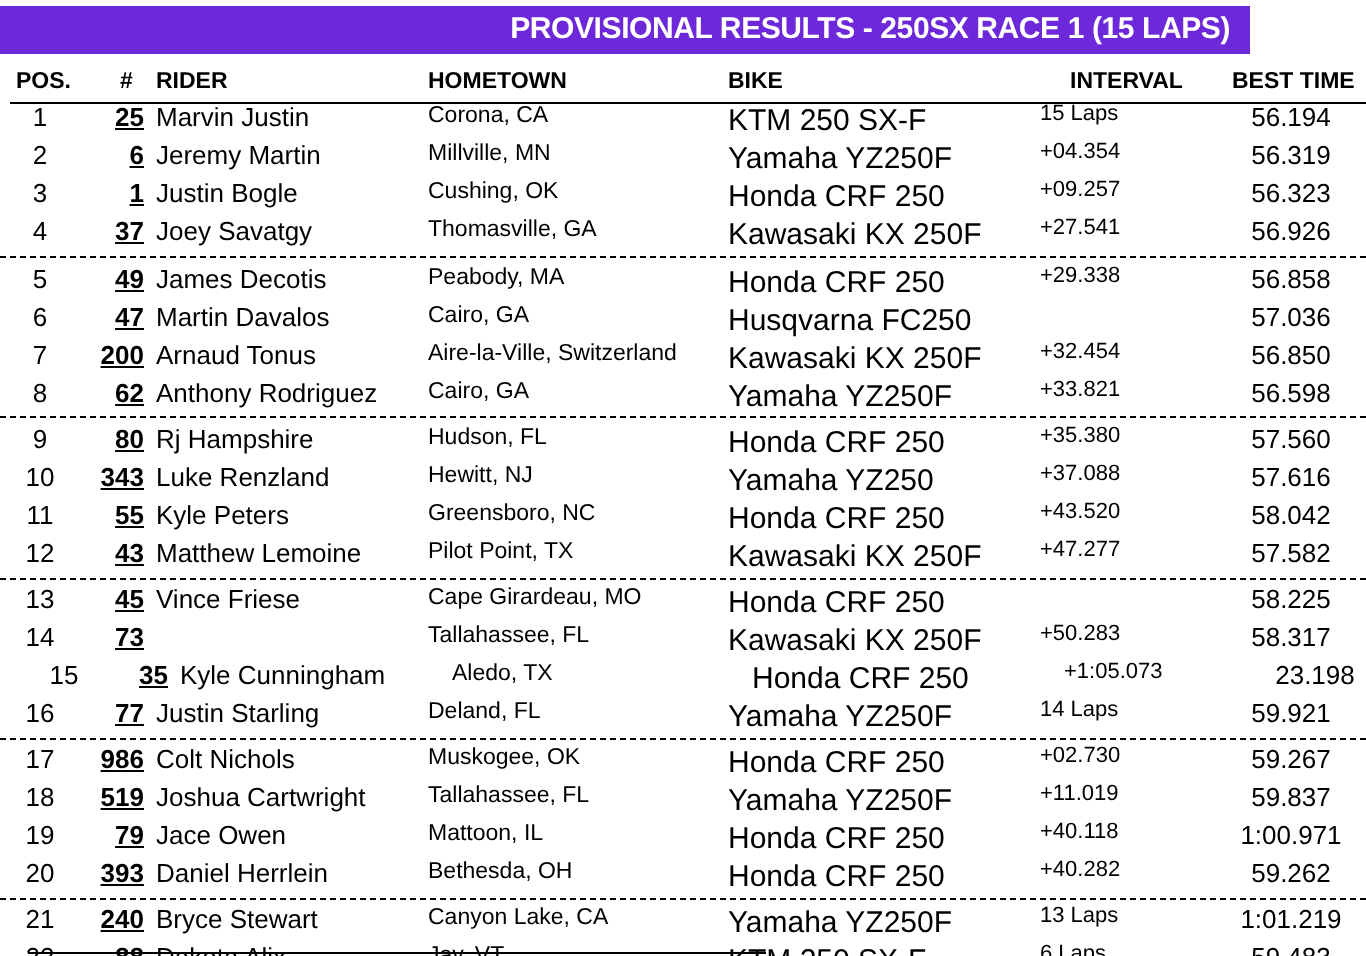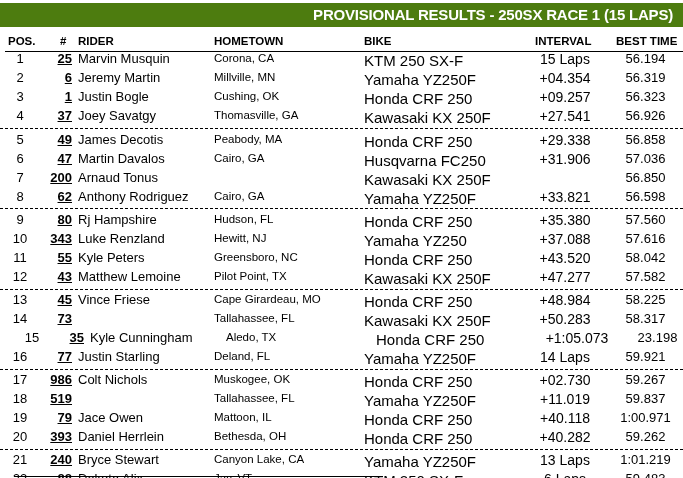--- a/index.html
+++ b/index.html
@@ -1,30 +1,30 @@
 <!DOCTYPE html>
 <html><head>
 <meta charset="utf-8">
 <style>
   html, body { margin: 0; padding: 0; background: #ffffff; }
   body { width: 683px; height: 478px; position: relative; overflow: hidden;
          font-family: "Liberation Sans", sans-serif; color: #000; }
-  .title-bar { position: absolute; left: 0; top: 3px; width: 683px; height: 24px; background: #4d7c0f; }
+  .title-bar { position: absolute; left: 0; top: 3px; width: 625px; height: 24px; background: #6d28d9; }
   .title-bar span { position: absolute; right: 10px; top: 3px; color: #fff; font-weight: bold;
                     font-size: 15px; letter-spacing: -0.2px; white-space: nowrap; }
   .hdr { position: absolute; top: 35px; height: 14px; font-size: 11.5px; font-weight: bold; white-space: nowrap; }
   .hdr-line { position: absolute; left: 5px; width: 678px; top: 51px; height: 0; border-top: 1.5px solid #000; }
   .row { position: absolute; left: 0; width: 683px; height: 19px; }
   .cell { position: absolute; top: 2px; white-space: nowrap; }
   .pos { left: 8px; width: 24px; text-align: center; font-size: 13px; }
   .num { left: 40px; width: 32px; text-align: right; font-size: 13px; font-weight: bold; text-decoration: underline; }
   .rider { left: 78px; font-size: 13px; }
   .home { left: 214px; font-size: 11.5px; top: 3px; }
   .bike { left: 364px; font-size: 15px; top: 3px; }
-  .interval { left: 520px; width: 90px; text-align: center; font-size: 14px; }
+  .interval { left: 520px; width: 90px; font-size: 11px; }
   .best { left: 608px; width: 75px; text-align: center; font-size: 13px; }
   .dash { position: absolute; left: 0; width: 683px; height: 0; border-top: 1.5px dashed #000; }
   .bottom-line { position: absolute; left: 14px; top: 476px; width: 369px; height: 0; border-top: 1.5px solid #000; }
 </style>
 </head>
 <body>
 
 <div class="title-bar">
   <span>PROVISIONAL RESULTS - 250SX RACE 1 (15 LAPS)</span>
 </div>
@@ -35,21 +35,21 @@
 <div class="hdr" style="left:214px">HOMETOWN</div>
 <div class="hdr" style="left:364px">BIKE</div>
 <div class="hdr" style="left:535px">INTERVAL</div>
 <div class="hdr" style="left:616px">BEST TIME</div>
 <div class="hdr-line"></div>
 
 <div id="rows">
     <div class="row" style="top: 49px;">
       <span class="cell pos">1</span>
       <span class="cell num">25</span>
-      <span class="cell rider">Marvin Musquin</span>
+      <span class="cell rider">Marvin Justin</span>
       <span class="cell home">Corona, CA</span>
       <span class="cell bike">KTM 250 SX-F</span>
       <span class="cell interval">15 Laps</span>
       <span class="cell best">56.194</span>
     </div>
     <div class="row" style="top: 68px;">
       <span class="cell pos">2</span>
       <span class="cell num">6</span>
       <span class="cell rider">Jeremy Martin</span>
       <span class="cell home">Millville, MN</span>
@@ -83,28 +83,29 @@
       <span class="cell bike">Honda CRF 250</span>
       <span class="cell interval">+29.338</span>
       <span class="cell best">56.858</span>
     </div>
     <div class="row" style="top: 149px;">
       <span class="cell pos">6</span>
       <span class="cell num">47</span>
       <span class="cell rider">Martin Davalos</span>
       <span class="cell home">Cairo, GA</span>
       <span class="cell bike">Husqvarna FC250</span>
-      <span class="cell interval">+31.906</span>
       <span class="cell best">57.036</span>
     </div>
     <div class="row" style="top: 168px;">
       <span class="cell pos">7</span>
       <span class="cell num">200</span>
       <span class="cell rider">Arnaud Tonus</span>
-      <span class="cell bike">Kawasaki KX 250F</span>
+      <span class="cell home">Aire-la-Ville, Switzerland</span>
+      <span class="cell bike">Kawasaki KX 250F</span>
+      <span class="cell interval">+32.454</span>
       <span class="cell best">56.850</span>
     </div>
     <div class="row" style="top: 187px;">
       <span class="cell pos">8</span>
       <span class="cell num">62</span>
       <span class="cell rider">Anthony Rodriguez</span>
       <span class="cell home">Cairo, GA</span>
       <span class="cell bike">Yamaha YZ250F</span>
       <span class="cell interval">+33.821</span>
       <span class="cell best">56.598</span>
@@ -144,21 +145,20 @@
       <span class="cell bike">Kawasaki KX 250F</span>
       <span class="cell interval">+47.277</span>
       <span class="cell best">57.582</span>
     </div>
     <div class="row" style="top: 290px;">
       <span class="cell pos">13</span>
       <span class="cell num">45</span>
       <span class="cell rider">Vince Friese</span>
       <span class="cell home">Cape Girardeau, MO</span>
       <span class="cell bike">Honda CRF 250</span>
-      <span class="cell interval">+48.984</span>
       <span class="cell best">58.225</span>
     </div>
     <div class="row" style="top: 309px;">
       <span class="cell pos">14</span>
       <span class="cell num">73</span>
       <span class="cell home">Tallahassee, FL</span>
       <span class="cell bike">Kawasaki KX 250F</span>
       <span class="cell interval">+50.283</span>
       <span class="cell best">58.317</span>
     </div>
@@ -185,20 +185,21 @@
       <span class="cell num">986</span>
       <span class="cell rider">Colt Nichols</span>
       <span class="cell home">Muskogee, OK</span>
       <span class="cell bike">Honda CRF 250</span>
       <span class="cell interval">+02.730</span>
       <span class="cell best">59.267</span>
     </div>
     <div class="row" style="top: 389px;">
       <span class="cell pos">18</span>
       <span class="cell num">519</span>
+      <span class="cell rider">Joshua Cartwright</span>
       <span class="cell home">Tallahassee, FL</span>
       <span class="cell bike">Yamaha YZ250F</span>
       <span class="cell interval">+11.019</span>
       <span class="cell best">59.837</span>
     </div>
     <div class="row" style="top: 408px;">
       <span class="cell pos">19</span>
       <span class="cell num">79</span>
       <span class="cell rider">Jace Owen</span>
       <span class="cell home">Mattoon, IL</span>

